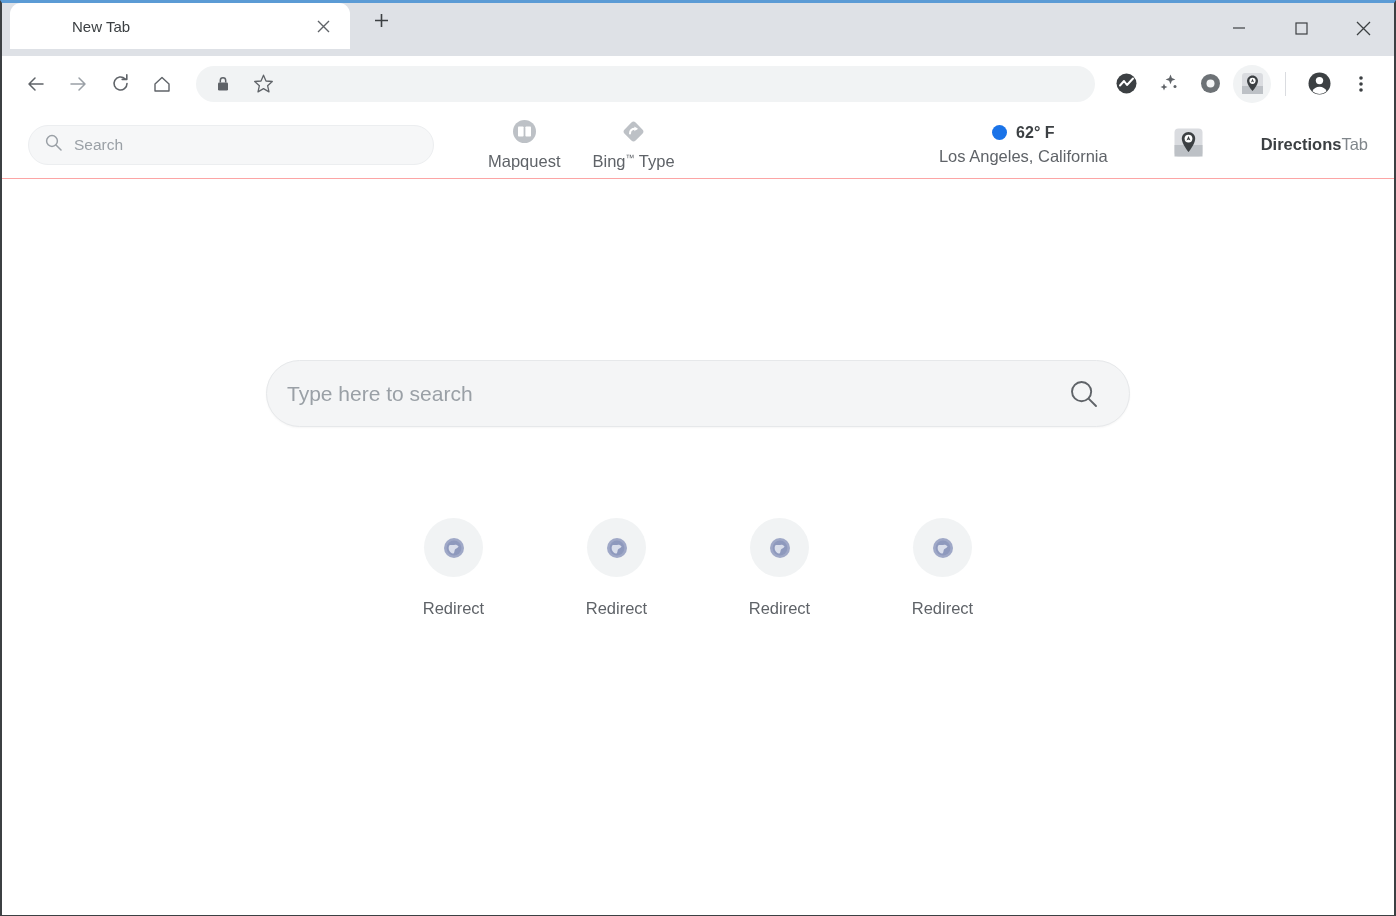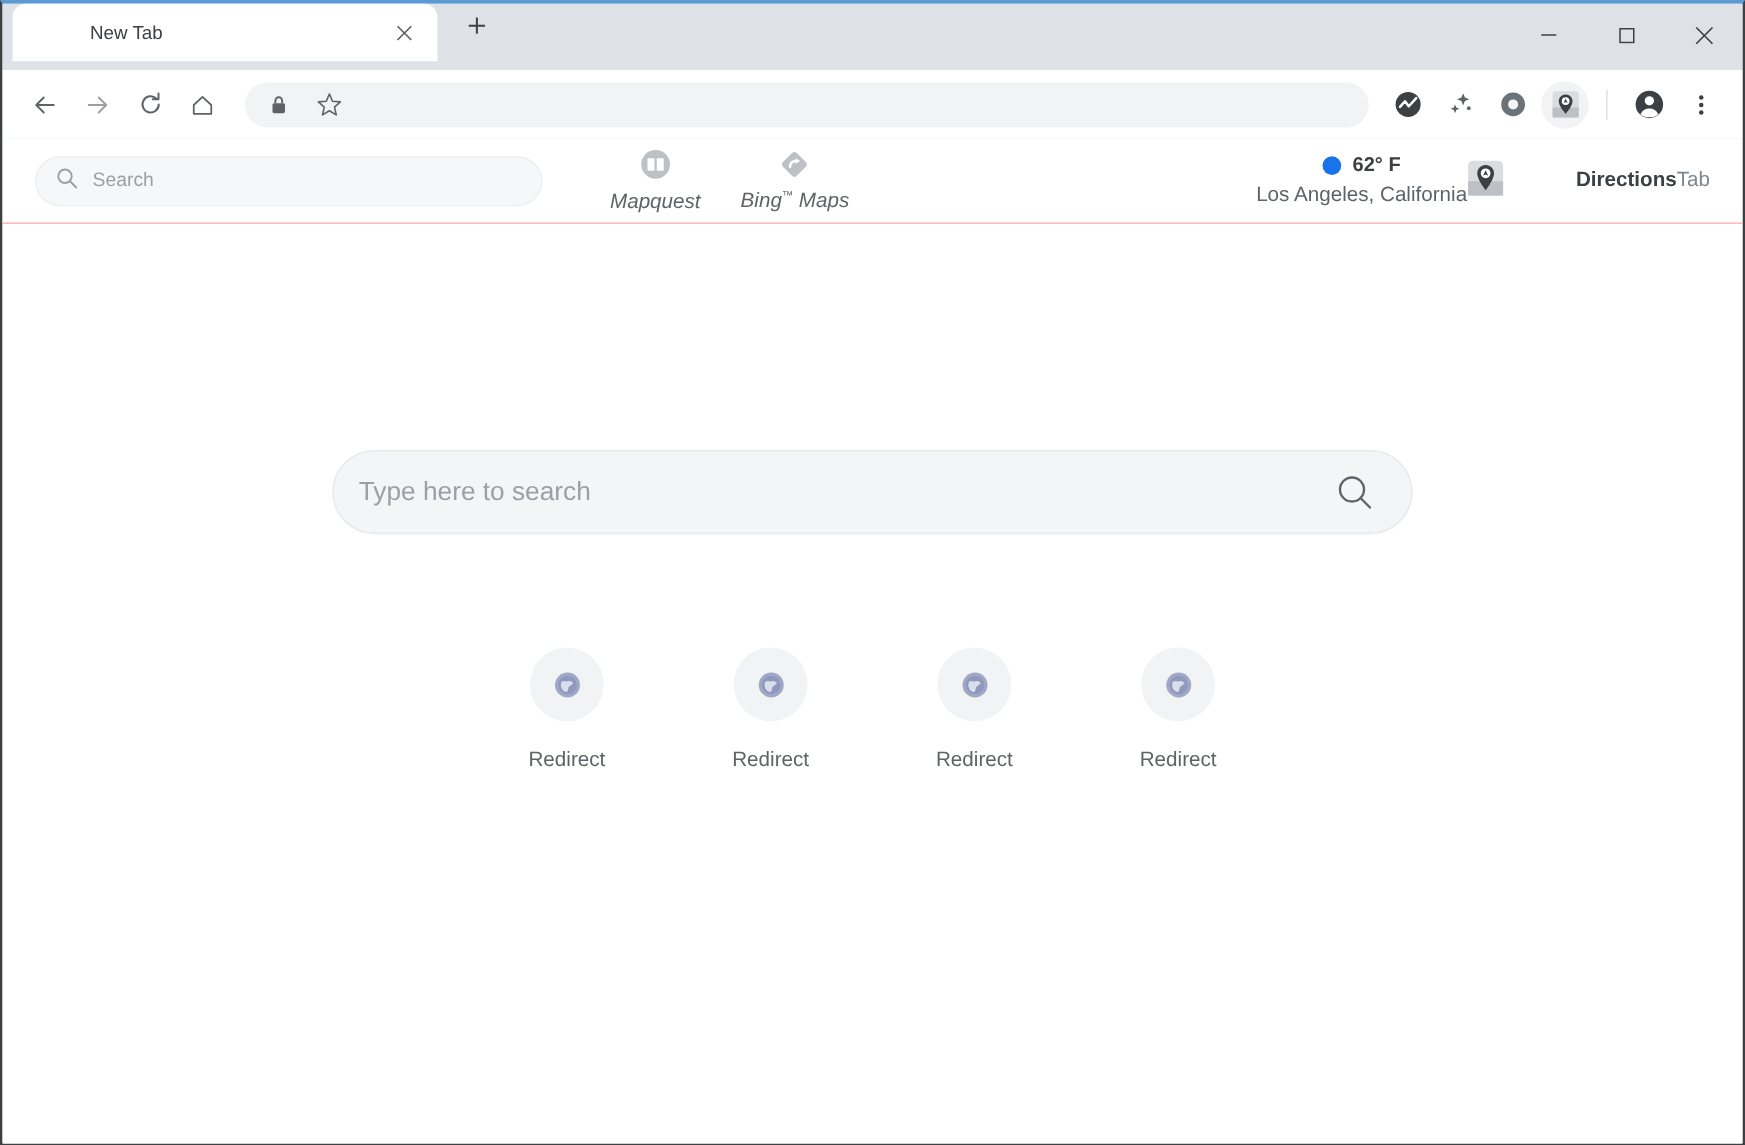--- a/index.html
+++ b/index.html
@@ -184,21 +184,20 @@
     width: 100%;
   }
   .hdr-search input::placeholder { color: #9aa0a6; }
 
   .nav-links {
     display: flex;
     align-items: flex-end;
     gap: 0;
     margin-left: 38px;
     flex: 0 0 auto;
-    font-style: italic;
   }
   .nav-item {
     display: flex;
     flex-direction: column;
     align-items: center;
     padding: 0 16px;
     cursor: pointer;
     text-decoration: none;
   }
   .nav-item .ni-icon { height: 26px; display: flex; align-items: center; }
@@ -214,20 +213,21 @@
     margin-left: auto;
     display: flex;
     align-items: center;
     gap: 0;
   }
   .weather {
     display: flex;
     flex-direction: column;
     align-items: center;
     cursor: pointer;
+    margin-right: 66px;
   }
   .weather-top {
     display: flex; align-items: center; gap: 9px;
   }
   .weather-dot {
     width: 15px; height: 15px;
     border-radius: 50%;
     background: #1a73e8;
     display: block;
   }
@@ -487,21 +487,21 @@
 
 
         <a class="nav-item">
           <span class="ni-icon">
             <svg width="25" height="25" viewBox="0 0 25 25">
               <rect x="12.5" y="1.5" width="15.6" height="15.6" rx="3" fill="#bdc1c6" transform="rotate(45 12.5 1.5)"></rect>
               <path d="M9 14.5 C9 11 11.5 9.8 14.2 9.8 L15.6 9.8" stroke="#ffffff" stroke-width="2" fill="none" stroke-linecap="round"></path>
               <path d="M13.4 7.4 L16.3 9.8 L13.4 12.2 Z" fill="#ffffff"></path>
             </svg>
           </span>
-          <span class="ni-label"><span>Bing</span><sup>™</sup><span> Maps</span></span>
+          <span class="ni-label"><span>Bing</span><sup>™</sup><span> Type</span></span>
         </a>
       </div>
 
       <div class="hdr-right">
         <div class="weather">
           <div class="weather-top">
             <span class="weather-dot"></span>
             <span class="weather-temp">62° F</span>
           </div>
           <div class="weather-loc">Los Angeles, California</div>

